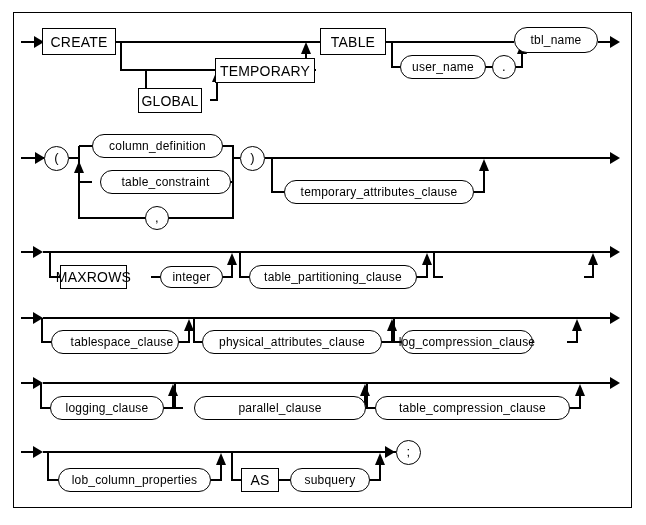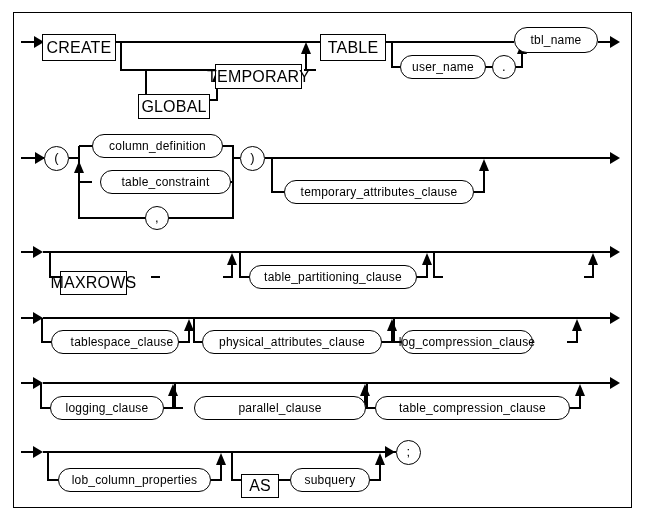--- a/index.html
+++ b/index.html
@@ -51,22 +51,21 @@
     align-items: center;
     justify-content: center;
     font-family: "Liberation Sans", sans-serif;
     color: #000000;
     white-space: nowrap;
     letter-spacing: 0.2px;
   }
   .kw {
     
     border-radius: 0;
-    font-size: 16px;
-    margin-top: 6px;
+    font-size: 14px;
   }
   .nt {
     
     border-radius: 999px;
     font-size: 12px;
   }
   .punct {
     
     border-radius: 50%;
     font-size: 13px;
@@ -226,25 +225,25 @@
     <path class="rail" d="M 232 452 V 480 H 241"></path>
     <path class="rail" d="M 279 480 H 290"></path>
     <path class="rail" d="M 370 480 H 380 V 460"></path>
     <polygon class="arrowhead" points="375,465 380,453 385,465"></polygon>
   </svg>
 
   <div class="node kw" style="left:42px; top:28px; width:74px; height:27px;">
     <span>CREATE</span>
   </div>
 
-  <div class="node kw" style="left:138px; top:88px; width:72px; height:25px;">
+  <div class="node kw" style="left:138px; top:88px; width:64px; height:25px;">
     <span>GLOBAL</span>
   </div>
 
-  <div class="node kw" style="left:215px; top:58px; width:87px; height:25px;text-align:right;">
+  <div class="node kw" style="left:215px; top:58px; width:100px; height:25px;text-align:right;">
     <span>TEMPORARY</span>
   </div>
 
   <div class="node kw" style="left:320px; top:28px; width:66px; height:27px;">
     <span>TABLE</span>
   </div>
 
   <div class="node nt" style="left:400px; top:55px; width:86px; height:24px;">
     <span>user_name</span>
   </div>
@@ -278,20 +277,23 @@
   </div>
 
   <div class="node nt" style="left:284px; top:180px; width:190px; height:24px;">
     <span>temporary_attributes_clause</span>
   </div>
 
   <div class="node kw" style="left:60px; top:265px; width:67px; height:24px;">
     <span>MAXROWS</span>
   </div>
 
+  <div class="node nt" style="left:160px; top:266px; width:63px; height:22px;">
+    <span>integer</span>
+  </div>
 
   <div class="node nt" style="left:249px; top:265px; width:168px; height:24px;">
     <span>table_partitioning_clause</span>
   </div>
 
 
   <div class="node nt" style="left:51px; top:330px; width:128px; height:24px;padding-left:14px;">
     <span>tablespace_clause</span>
   </div>
 

